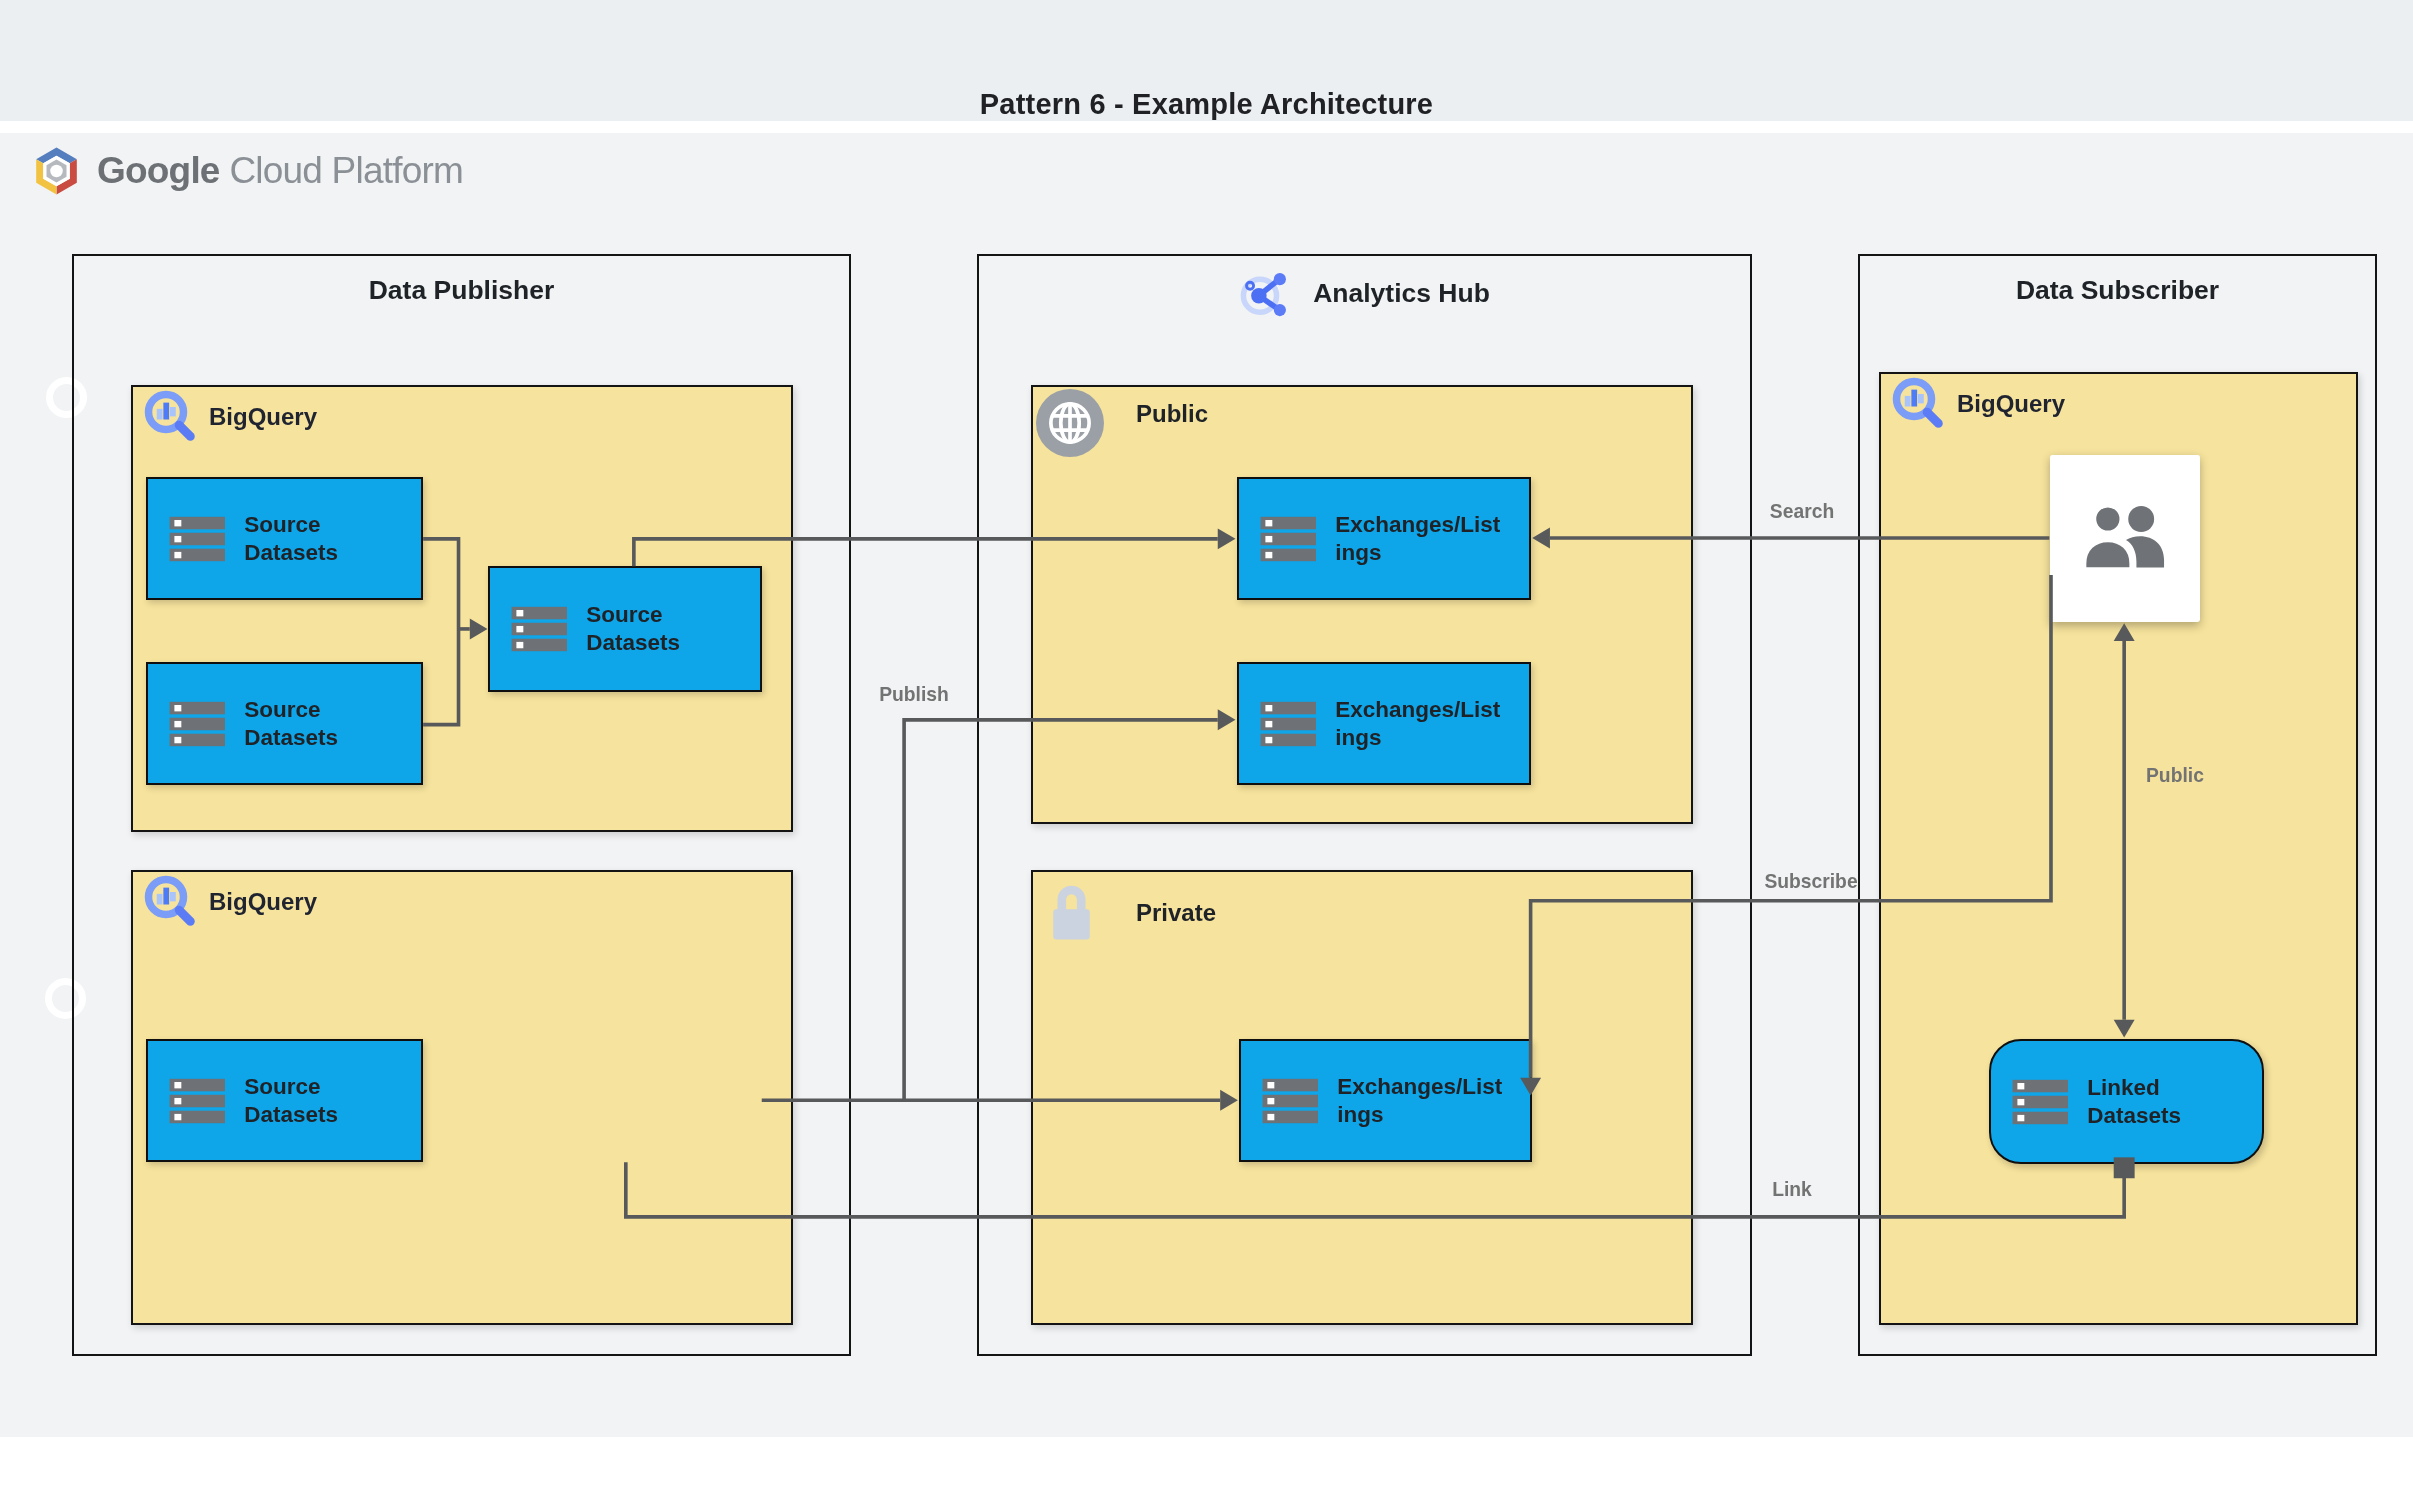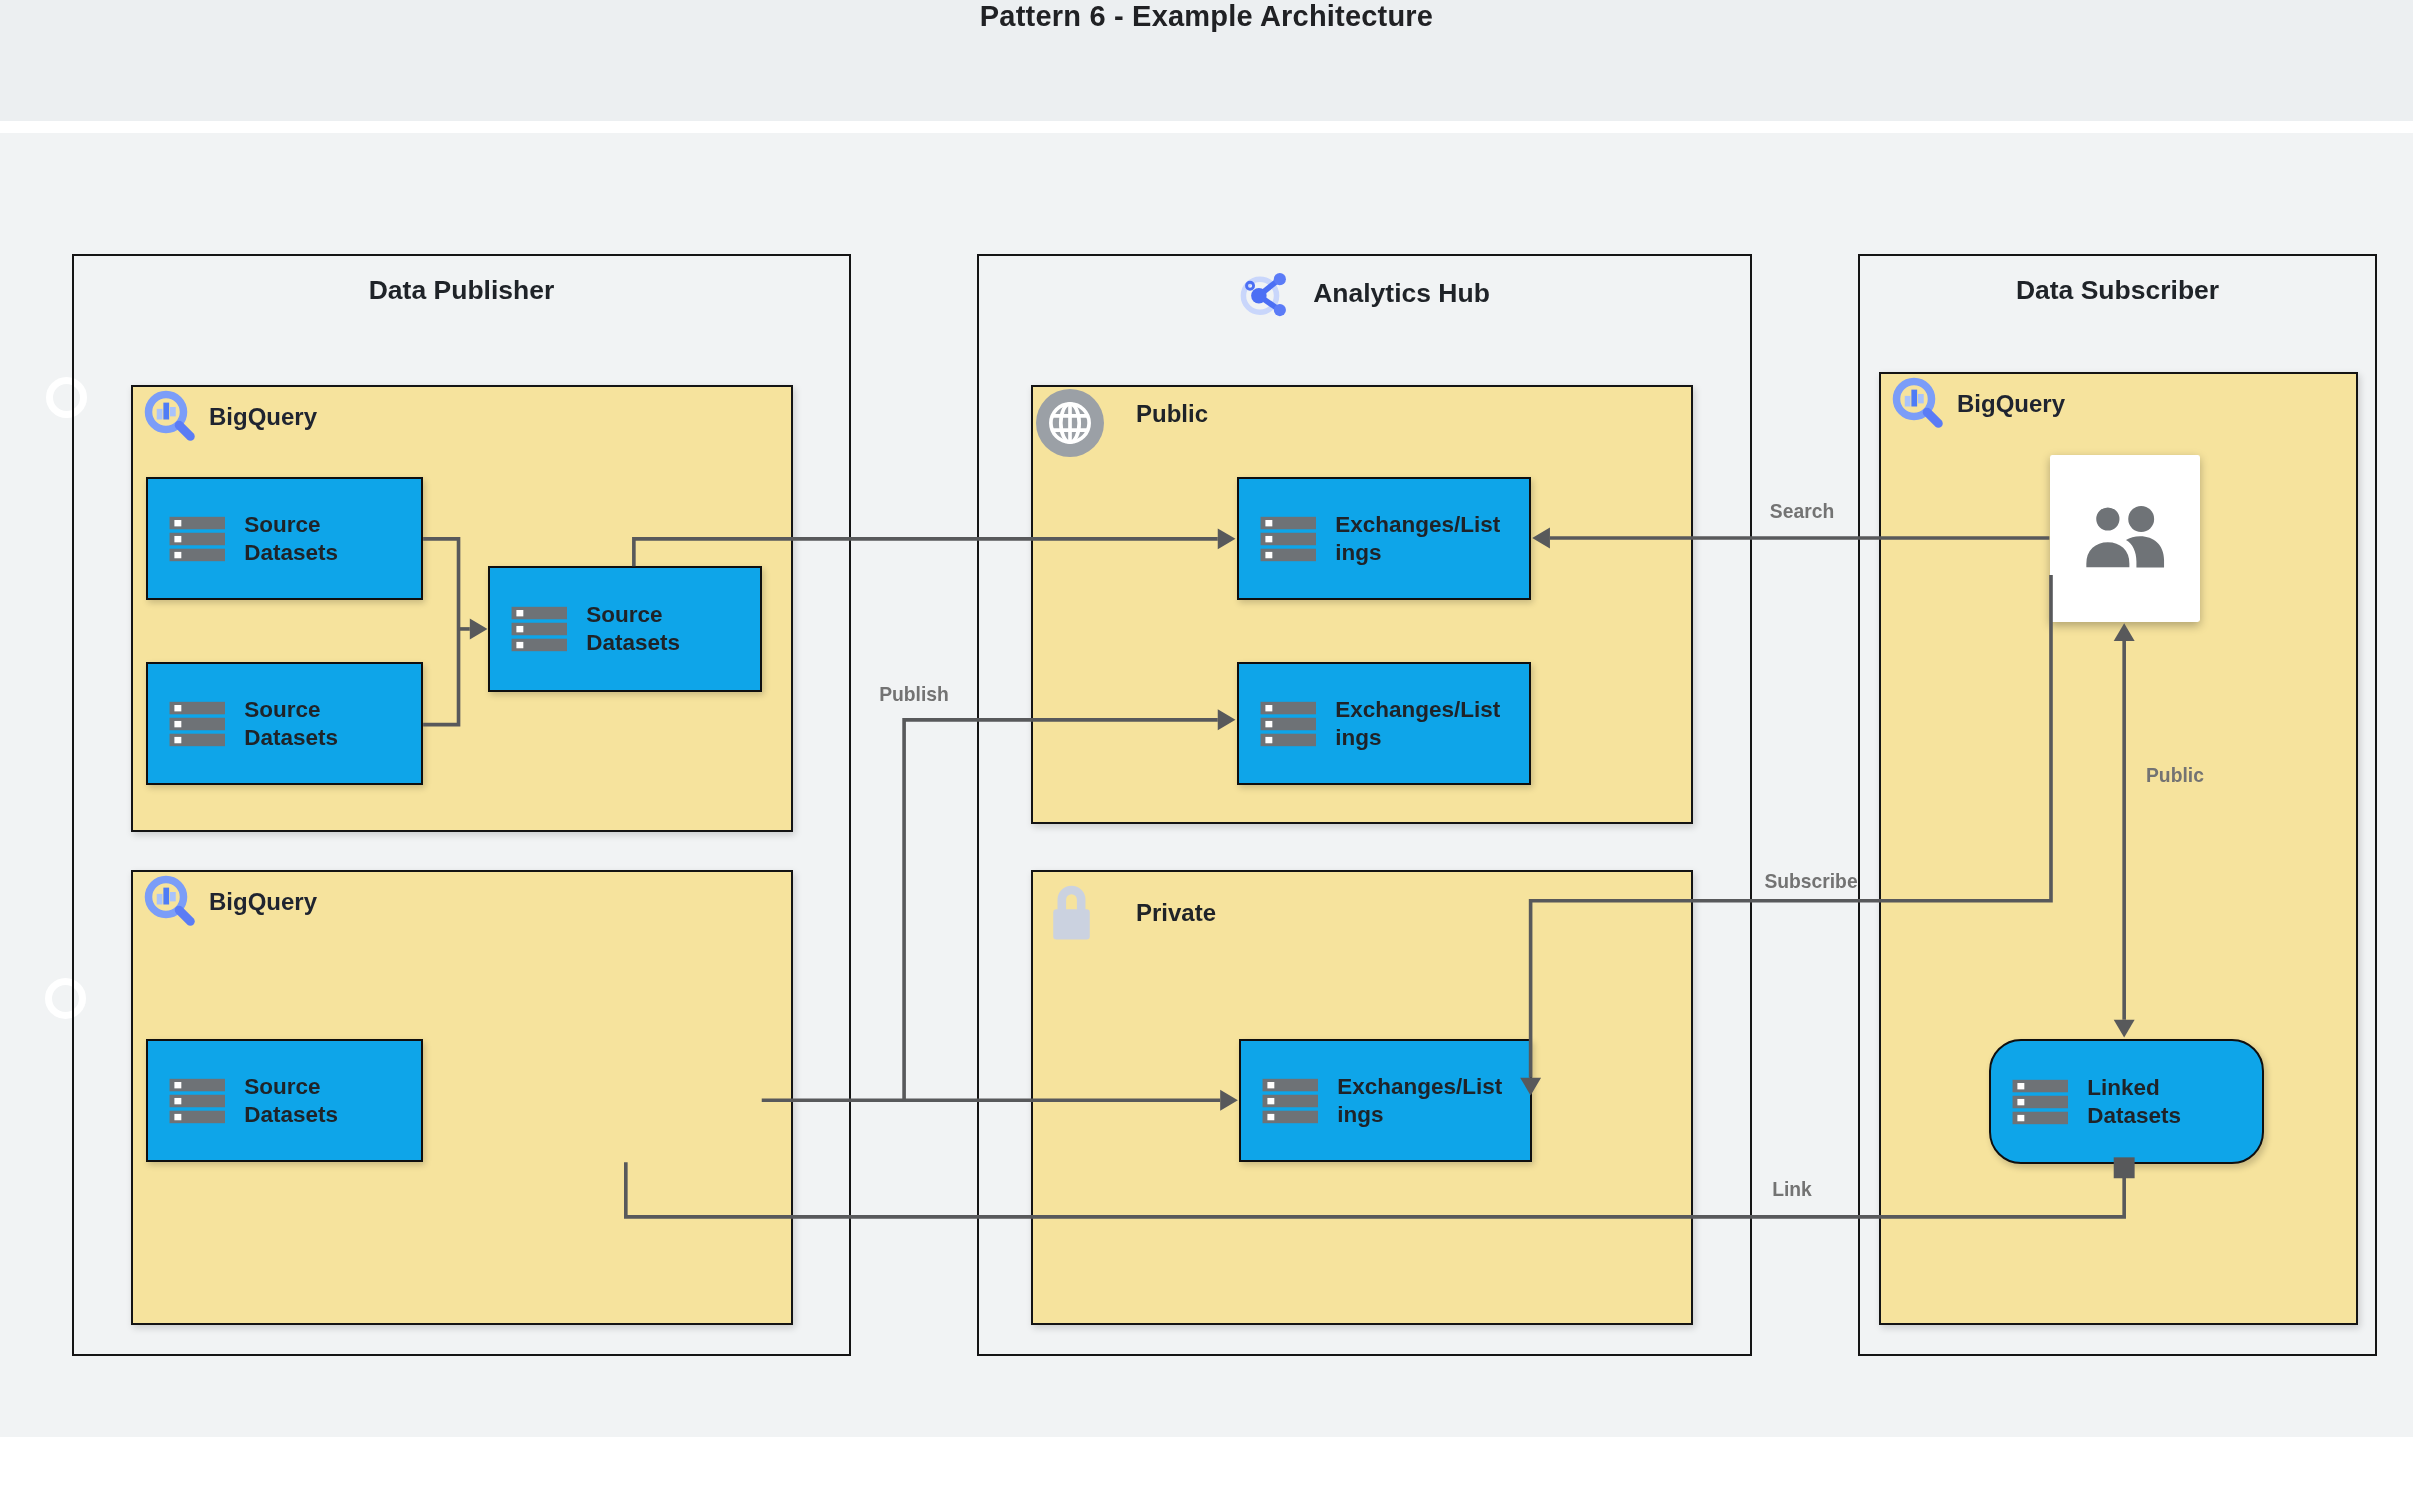--- a/index.html
+++ b/index.html
@@ -1,19 +1,19 @@
 <!DOCTYPE html>
 <html style="font-size:13px"><head>
 <meta charset="utf-8">
 <style>
   html,body{margin:0;padding:0;background:#ffffff;}
   .page{position:relative;width:2413px;height:1508px;overflow:hidden;
         font-family:"Liberation Sans","DejaVu Sans",sans-serif;color:#1f2328;}
   .titlebar{position:absolute;left:0;top:0;width:2413px;height:121px;background:#ECEFF1;
-            display:flex;align-items:flex-start;justify-content:center;}
+            display:flex;align-items:flex-end;justify-content:center;}
   .titlebar span{font-size:29px;font-weight:700;color:#202124;letter-spacing:0.2px;}
   .mainbg{position:absolute;left:0;top:133px;width:2413px;height:1304px;background:#F1F3F4;}
 
   .logo-row{position:absolute;left:29px;top:146px;display:flex;align-items:center;gap:13px;}
   .logo-row .g{font-size:37px;font-weight:600;color:#6d7175;letter-spacing:-0.8px;}
   .logo-row .cp{font-size:37px;font-weight:400;color:#8b9096;letter-spacing:-0.8px;margin-left:-3.2px;}
 
   .ring{position:absolute;width:27px;height:27px;border:7.2px solid #ffffff;border-radius:50%;}
 
   .container{position:absolute;border:2.4px solid #141414;box-sizing:border-box;}
@@ -49,20 +49,32 @@
 <div class="page">
 
   <div class="titlebar">
     <span>Pattern 6 - Example Architecture</span>
   </div>
   <div class="mainbg"></div>
 
   <div class="ring" style="left:46px;top:377px;"></div>
   <div class="ring" style="left:45px;top:978px;"></div>
 
+  <div class="logo-row">
+    <svg width="55" height="50" viewBox="0 0 32 32">
+      <polygon points="16,1 29,8.5 24.5,11 16,6.2 7.5,11 3,8.5" fill="#557EBF"></polygon>
+      <polygon points="29,8.5 29,23.5 16,31 16,25.8 24.5,20.9 24.5,11" fill="#C94B41"></polygon>
+      <polygon points="3,8.5 3,23.5 16,31 16,25.8 7.5,20.9 7.5,11" fill="#F2C343"></polygon>
+      <polygon points="16,6.2 24.5,11 24.5,20.9 16,25.8 7.5,20.9 7.5,11" fill="#ffffff"></polygon>
+      <polygon points="16,8.6 22.4,12.3 22.4,19.7 16,23.4 9.6,19.7 9.6,12.3" fill="#B6BABF"></polygon>
+      <circle cx="16" cy="16" r="4" fill="#ffffff"></circle>
+    </svg>
+    <span class="g">Google</span>
+    <span class="cp">Cloud Platform</span>
+  </div>
 
   <div class="container" style="left:72px;top:254px;width:779px;height:1102px;">
     <div class="ctitle">Data Publisher</div>
   </div>
 
   <div class="ybox" style="left:131px;top:385px;width:662px;height:447px;">
     <div class="ybox-header">
       <svg width="60" height="60" viewBox="0 0 48 48">
         <circle cx="20" cy="20" r="14" stroke="#7B9DF8" stroke-width="6" fill="none"></circle>
         <rect x="12.6" y="17.5" width="4.6" height="8.5" fill="#A9C3FB"></rect>

